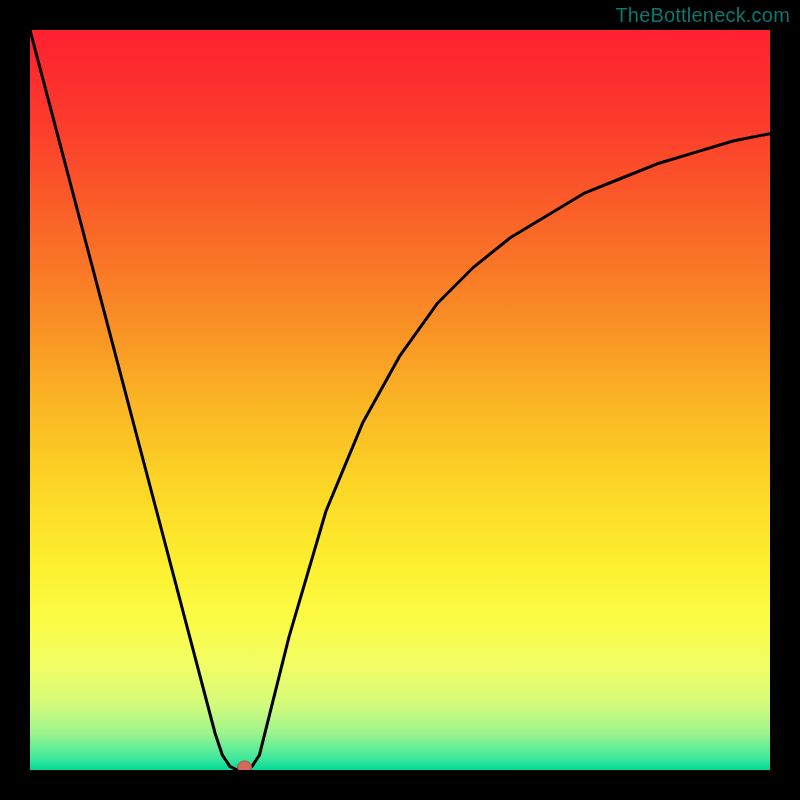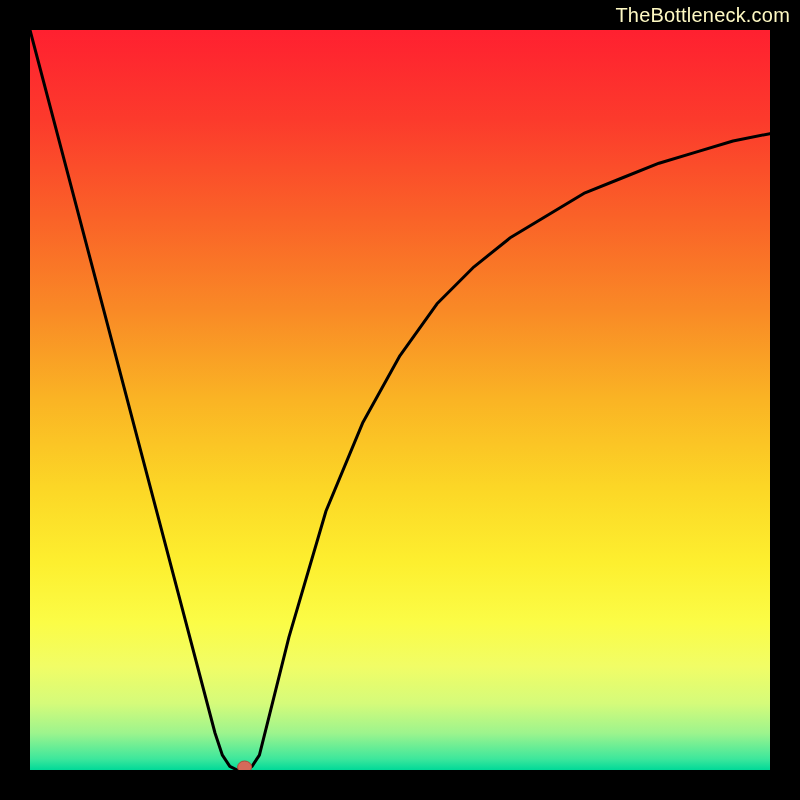--- a/index.html
+++ b/index.html
@@ -14,21 +14,21 @@
   .frame {
     position: relative;
     width: 800px;
     height: 800px;
     background: #000;
   }
   .watermark {
     position: absolute;
     top: 4px;
     right: 10px;
-    color: #fef9c3;
+    color: #0f766e;
     font-size: 20px;
     font-weight: 500;
     letter-spacing: 0.2px;
     z-index: 10;
   }
   .plot {
     position: absolute;
     left: 30px;
     top: 30px;
     width: 740px;

